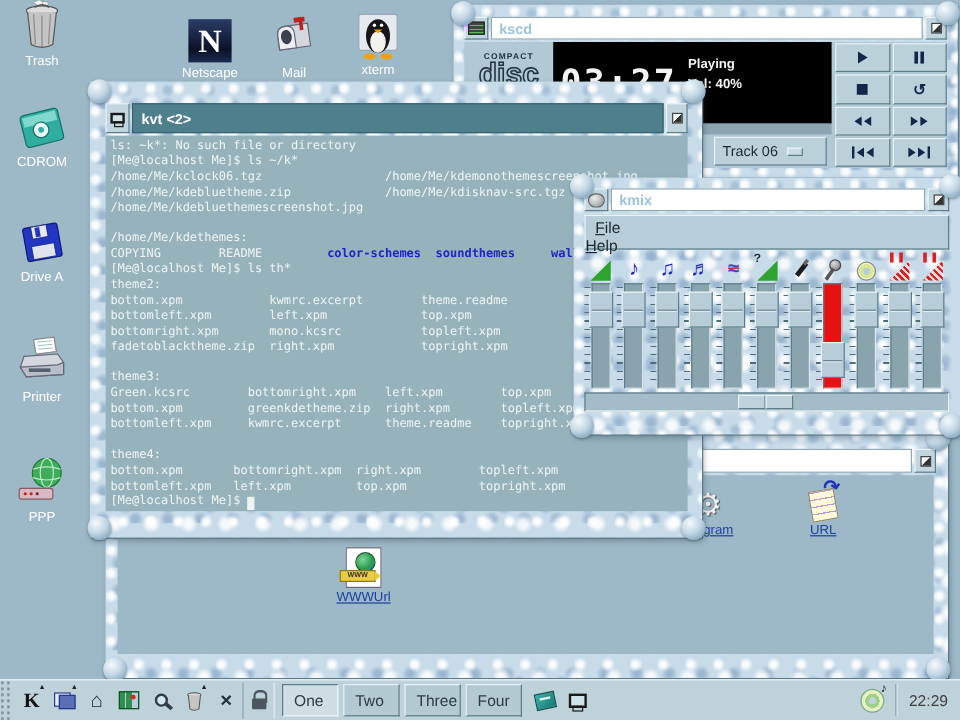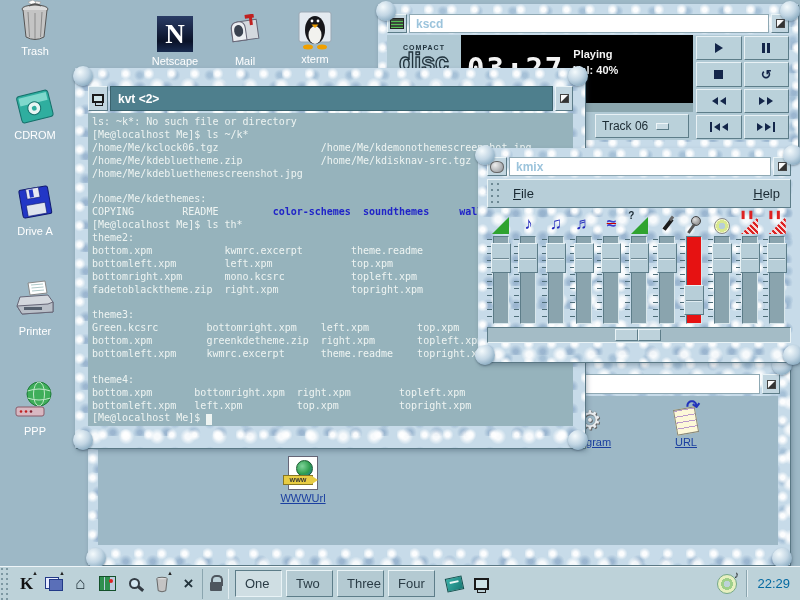--- a/index.html
+++ b/index.html
@@ -68,21 +68,21 @@
 .sbar { width:9px; height:9px; background:#14264a; }
 .combo { display:flex; align-items:center; padding:0 6px; background:#bad1da;
   border:1px solid; border-color:#e8f1f5 #5d7d89 #5d7d89 #e8f1f5; font-size:12px; color:#1c2b33; }
 .combo .stub { width:13px; height:7px; margin-left:8px; background:#c9dbe3;
   border:1px solid; border-color:#eef5f8 #5d7d89 #5d7d89 #eef5f8; }
 .kscd-ico { width:14px; height:11px; background:#3c4a3c; border:1px solid #222;
   background-image:repeating-linear-gradient(0deg,#55c055 0 1px, transparent 1px 3px); }
 
 
 .menubar { position:absolute; background:#b7ced8; border:1px solid; border-color:#e9f3f6 #5d7d89 #5d7d89 #e9f3f6;
-  display:flex; align-items:center; font-size:13px; color:#1a2a33; }
+  display:flex; font-size:13px; color:#1a2a33;flex-direction:column; }
 .menubar .grip { width:10px; align-self:stretch; margin:1px 6px 1px 1px;
   background-image:repeating-radial-gradient(circle at 3px 3px, #6d8994 0 1px, transparent 1.5px 6px);
   background-size:6px 6px; }
 .mitem::first-letter { text-decoration:underline; }
 .mspacer { flex:1; }
 #mix-icons { position:absolute; display:flex; }
 .chcell { flex:1; display:flex; align-items:flex-end; justify-content:center; height:24px; position:relative; }
 .tri-green { width:0; height:0; border-bottom:17px solid #2fa32f; border-left:17px solid transparent; }
 .tri-redh { width:17px; height:17px; clip-path:polygon(100% 0, 100% 100%, 0 100%);
   background:repeating-linear-gradient(45deg,#d22 0 2px, #f3d9d9 2px 4px); }
@@ -156,21 +156,21 @@
 .pgbtn.on { background:#cfdee3; border:1px solid; border-color:#5d7d89 #e9f3f6 #e9f3f6 #5d7d89; }
 .pgbtn.off { background:#b4cad2; border:1px solid; border-color:#e9f3f6 #5d7d89 #5d7d89 #e9f3f6; }
 .teal-app { width:17px; height:14px; background:linear-gradient(135deg,#39b0a8,#187a74); border:1px solid #0e4f4b; transform:rotate(-12deg); position:relative; }
 .teal-app::after { content:""; position:absolute; left:3px; top:3px; width:9px; height:2px; background:#eaf6f4; }
 .term-ico { width:15px; height:12px; border:2px solid #1a1a1a; background:#cfe4e8; position:relative; }
 .term-ico::after { content:""; position:absolute; left:1px; bottom:-5px; width:7px; height:3px; border:1px solid #1a1a1a; }
 .traycd { width:20px; height:20px; border-radius:50%;
   background:radial-gradient(circle, #bdd2d9 0 3px, #9fd08a 3px 6px, #e7f0c0 6px 9px); border:1px solid #7a8; position:relative; }
 .traycd::after { content:"\266A"; position:absolute; right:-3px; top:-6px; font-size:10px; color:#111; }
 .tsep { width:1px; align-self:stretch; background:#8aa5af; margin:3px 6px; box-shadow:1px 0 0 #e3eef2; }
-.clock { font-size:13px; color:#0369a1; padding:0 10px 0 4px; }
+.clock { font-size:13px; color:#404040; padding:0 10px 0 4px; }
 
 
 svg { display:block; }
 </style>
 </head>
 <body>
 
 <div class="dicon" style="left:0;top:2px">
   <div class="img">
     <svg width="38" height="42" viewBox="0 0 38 42">

